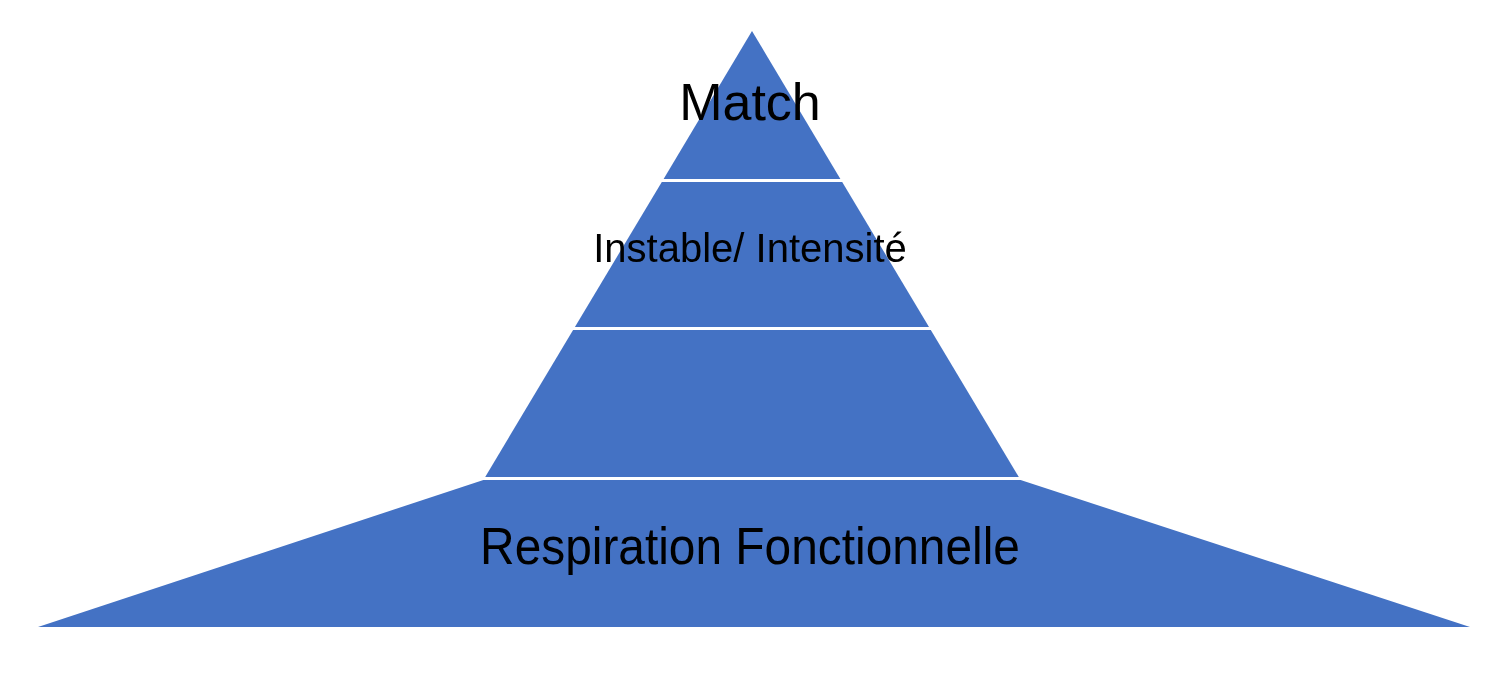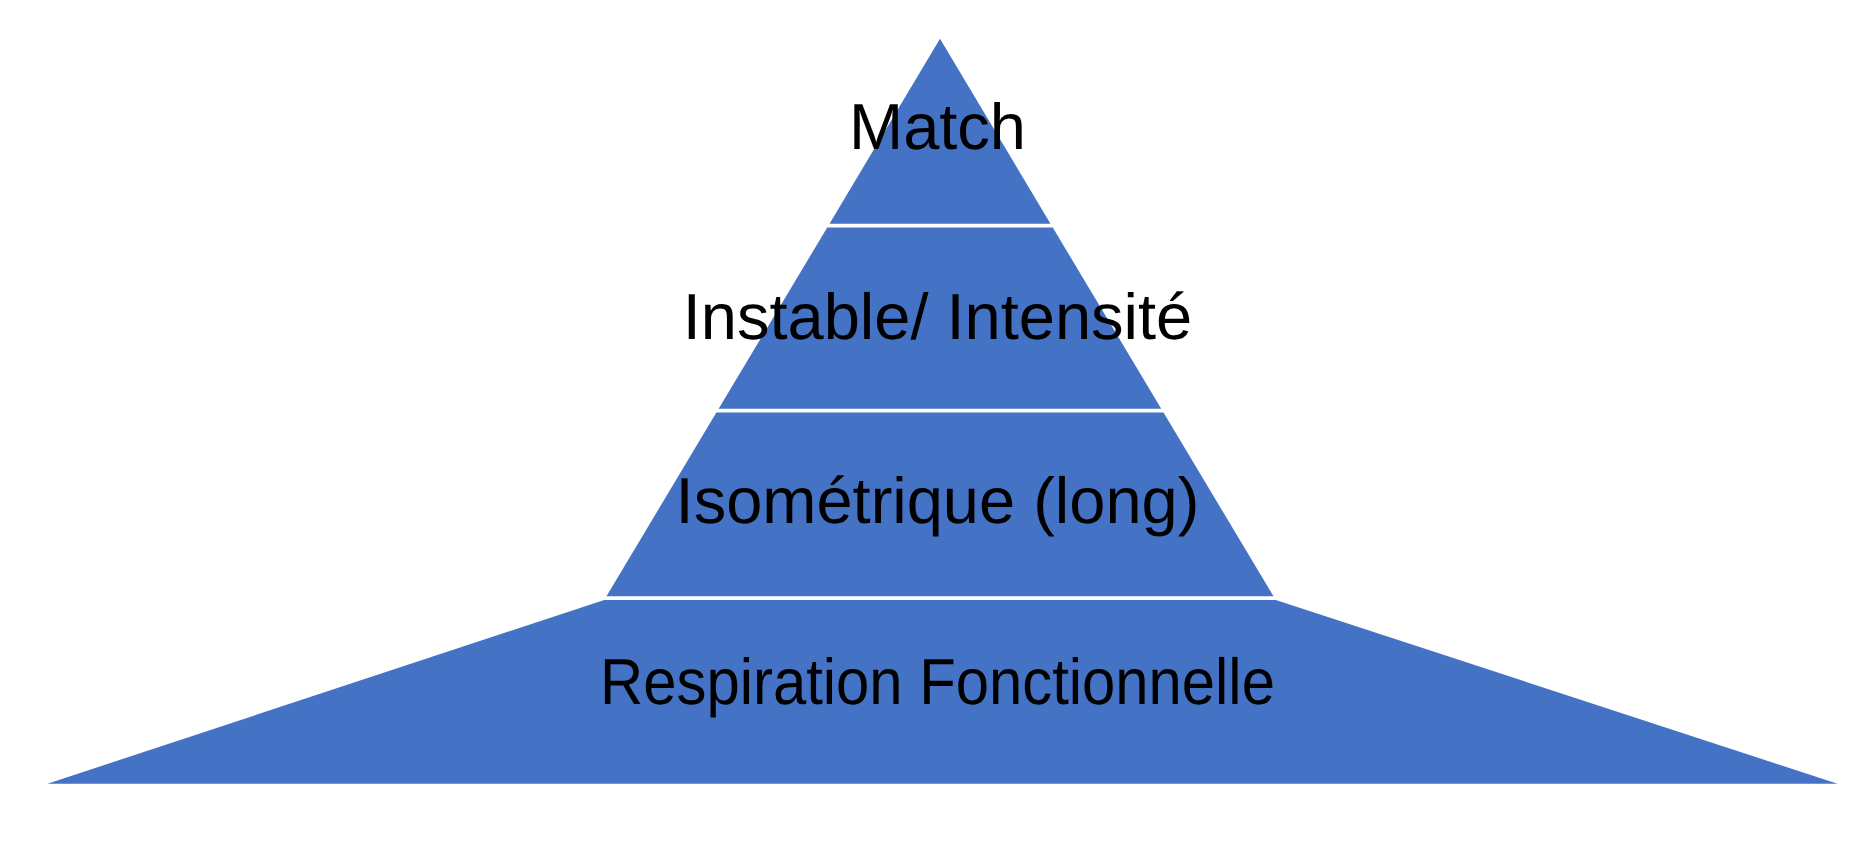--- a/index.html
+++ b/index.html
@@ -33,21 +33,21 @@
     left: 0;
     width: 1500px;
     text-align: center;
     color: #000000;
     line-height: 1;
     white-space: nowrap;
     font-weight: 400;
     pointer-events: none;
   }
   .tier-label.t0 { top: 76px;  font-size: 52px; }
-  .tier-label.t1 { top: 228px; font-size: 52px; }
+  .tier-label.t1 { top: 228px; font-size: 40px; }
   .tier-label.t2 { top: 375px; font-size: 52px; }
   .tier-label.t3 { top: 520px; font-size: 52px; transform: scaleX(0.92); transform-origin: center top; }
 </style>
 </head>
 <body>
 
 <div id="pyramid-diagram">
 
   <svg id="pyramid-svg" viewBox="0 0 1500 675" width="1500" height="675" xmlns="http://www.w3.org/2000/svg" aria-hidden="true">
 
@@ -60,17 +60,16 @@
     <polygon points="573.1,330 930.8,330 1018.8,477 485.2,477" fill="#4472C4"></polygon>
 
     <polygon points="483.4,480 1020.6,480 1470,627 38,627" fill="#4472C4"></polygon>
 
   </svg>
 
   <div class="tier-label t0">Match</div>
 
   <div class="tier-label t1">Instable/ Intensité</div>
 
-  <div class="tier-label t2">Isométrique (long)</div>
 
   <div class="tier-label t3">Respiration Fonctionnelle</div>
 
 </div>
 
 </body></html>

